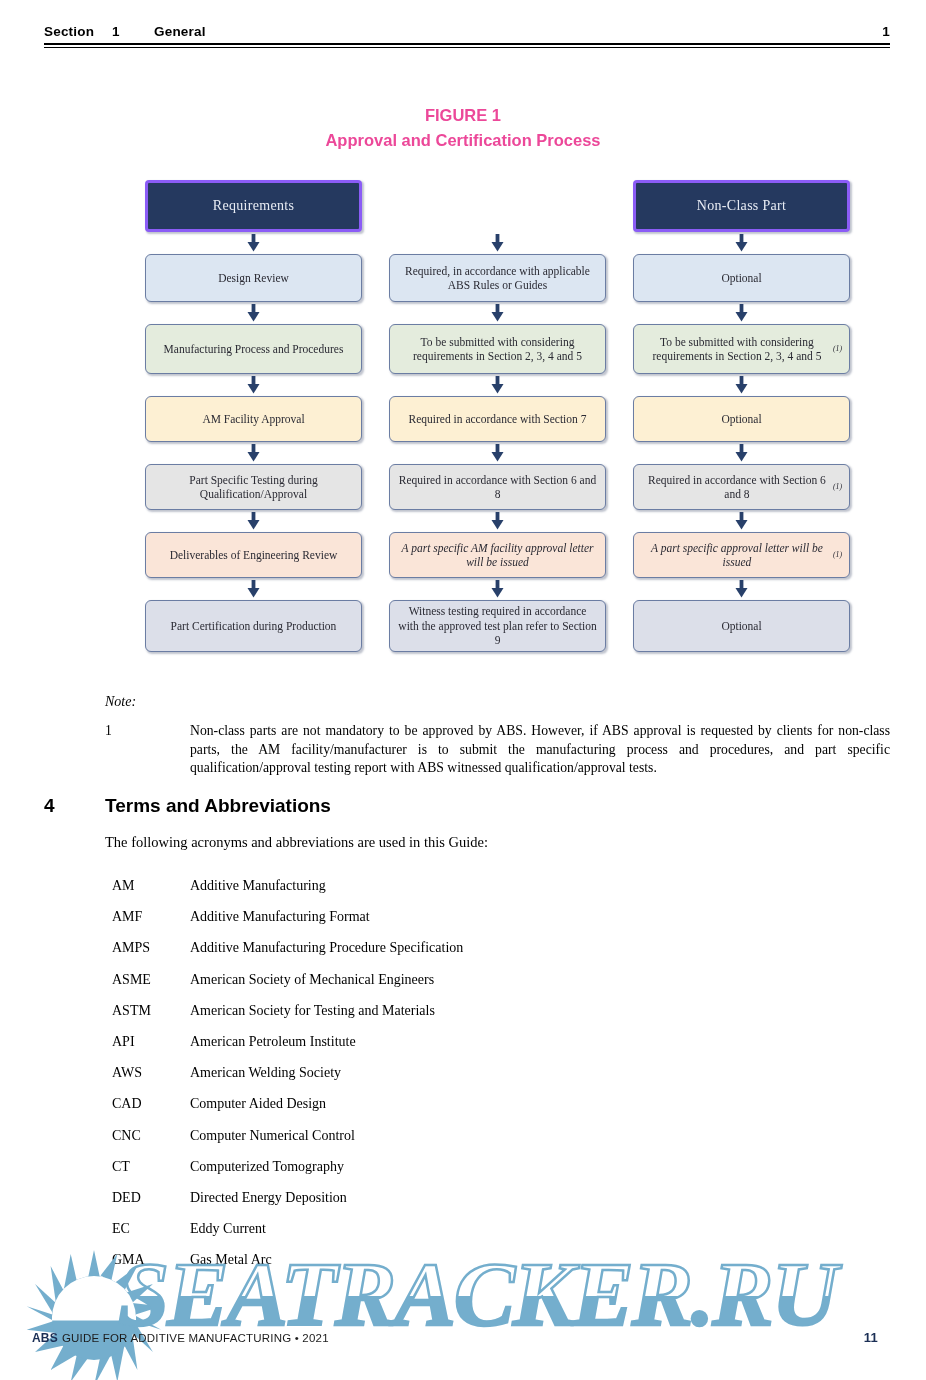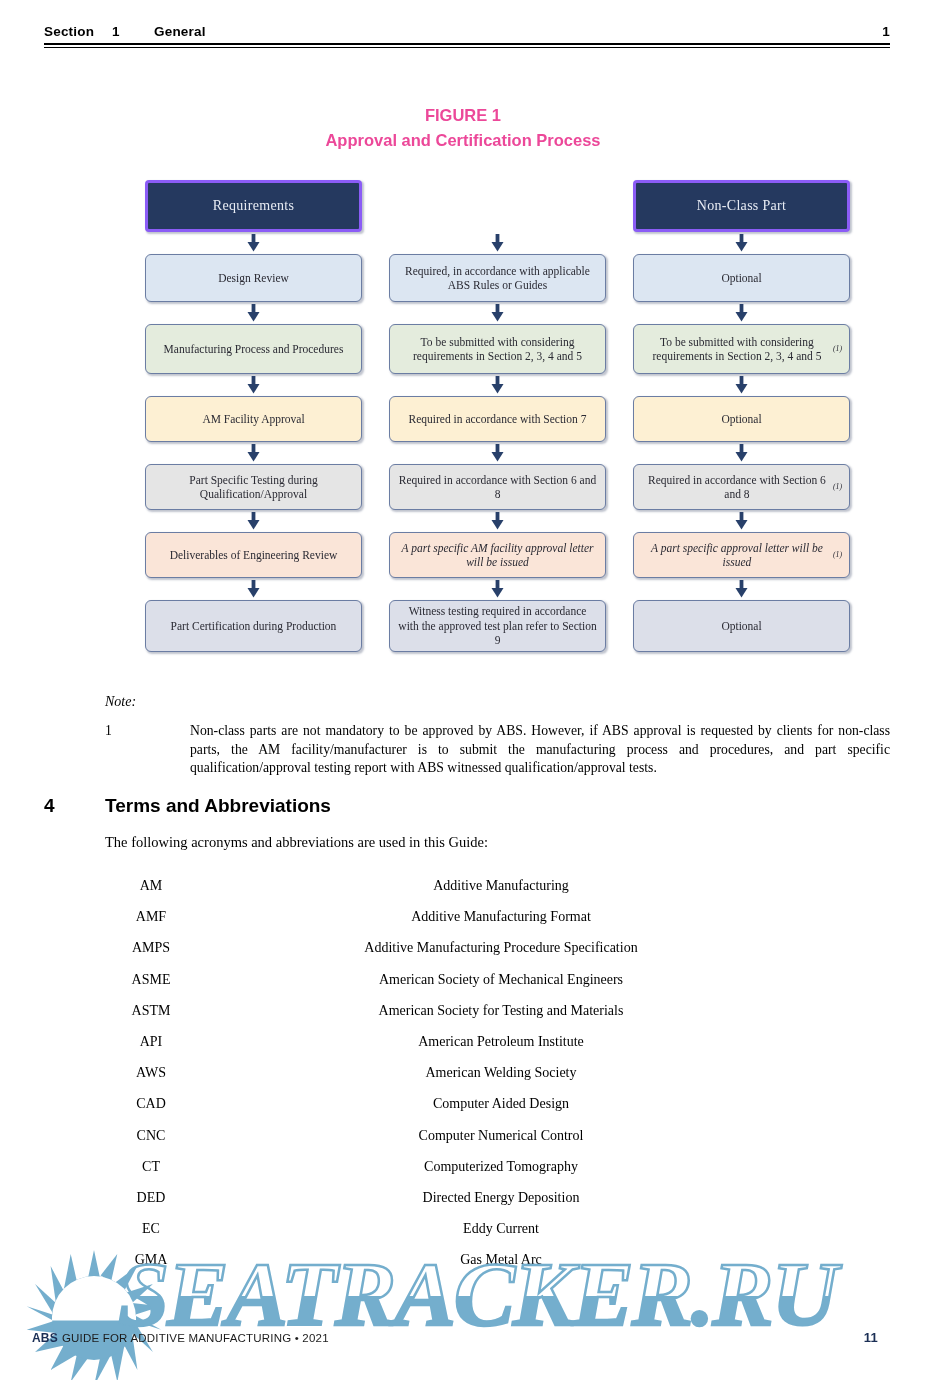--- a/index.html
+++ b/index.html
@@ -166,21 +166,20 @@
     top: 834px;
     font-size: 14.5px;
   }
 
   
   .abbr-list {
     position: absolute;
     left: 112px;
     top: 878px;
     width: 700px;
-    text-align: center;
   }
   .abbr-row {
     display: flex;
     font-size: 14px;
     height: 31.2px;
     align-items: flex-start;
   }
   .abbr-term { width: 78px; flex: 0 0 78px; }
   .abbr-def { flex: 1; }
 

